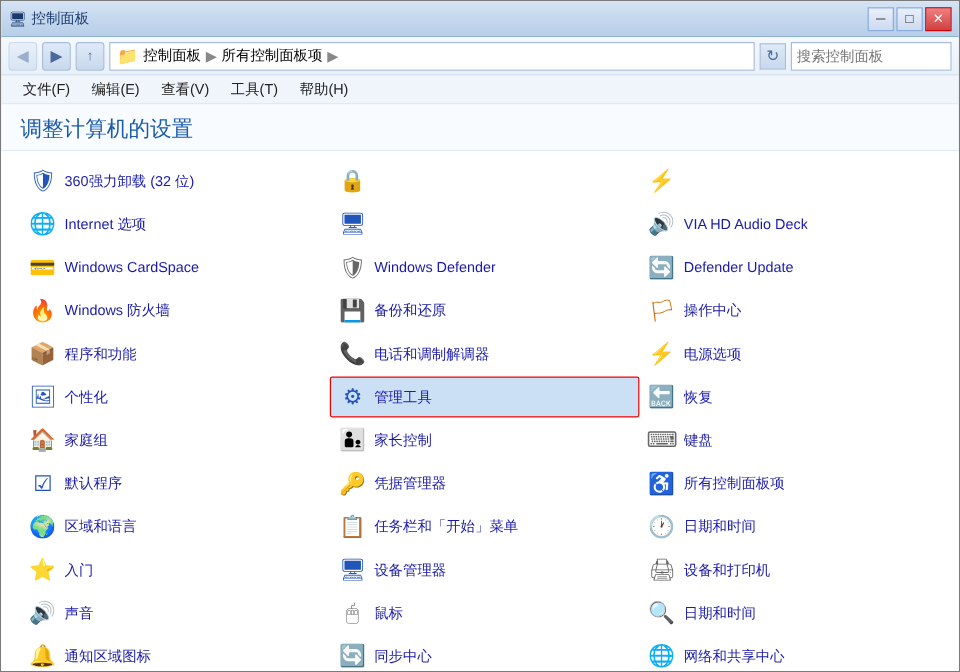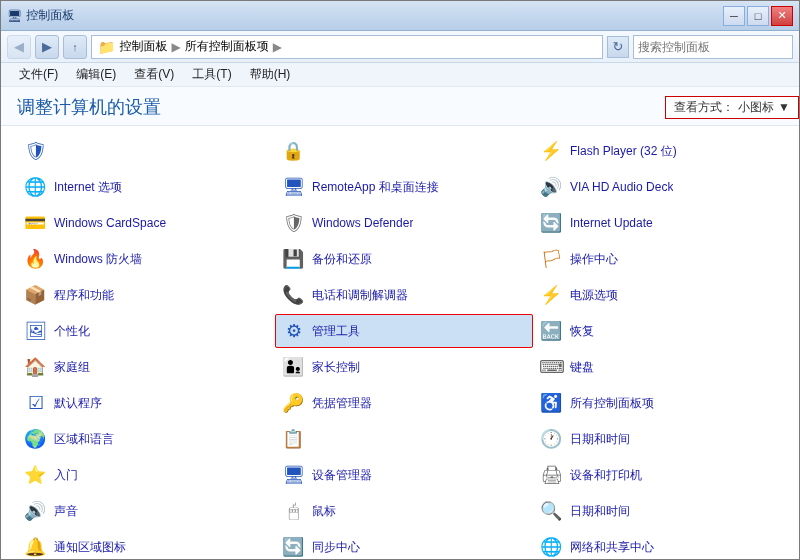--- a/index.html
+++ b/index.html
@@ -97,21 +97,21 @@
       border: 1px solid #aabdd8;
       background: linear-gradient(to bottom, #deeaf8, #c8d8ec);
       display: flex;
       align-items: center;
       justify-content: center;
       cursor: pointer;
       font-size: 13px;
       color: #4a6a9a;
     }
     .search-bar {
-      width: 160px;
+      width: 134px;
       height: 24px;
       border: 1px solid #aabdd8;
       background: white;
       display: flex;
       align-items: center;
       padding: 0 4px;
       gap: 2px;
     }
     .search-bar input {
       border: none;
@@ -143,21 +143,21 @@
     
     .content-wrapper {
       display: flex;
       flex-direction: column;
       height: calc(560px - 30px - 32px - 24px);
     }
 
     
     .view-header {
       background: #f8fbff;
-      padding: 8px 0 6px 16px;
+      padding: 8px 16px 6px 16px;
       display: flex;
       align-items: center;
       justify-content: space-between;
       border-bottom: 1px solid #dde8f0;
     }
     .view-title {
       font-size: 18px;
       color: #1a5aaa;
       font-weight: normal;
     }
@@ -272,62 +272,56 @@
   <span class="menu-item">编辑(E)</span>
   <span class="menu-item">查看(V)</span>
   <span class="menu-item">工具(T)</span>
   <span class="menu-item">帮助(H)</span>
 </div>
 
 <div class="content-wrapper">
 
   <div class="view-header">
     <span class="view-title">调整计算机的设置</span>
-    <div class="view-mode">
-      <span>查看方式：</span>
-      <span>小图标</span>
-      <span>▼</span>
-    </div>
   </div>
 
   <div class="items-area">
     <div class="items-grid" id="items-grid">
     <div class="item">
           <span class="item-icon icon-blue">🛡</span>
+          <span class="item-label">360强力卸载 (32 位)</span>
         </div>
         <div class="item">
           <span class="item-icon icon-blue">🔒</span>
         </div>
         <div class="item">
           <span class="item-icon icon-red">⚡</span>
-          <span class="item-label">Flash Player (32 位)</span>
         </div>
         <div class="item">
           <span class="item-icon icon-blue">🌐</span>
           <span class="item-label">Internet 选项</span>
         </div>
         <div class="item">
           <span class="item-icon icon-blue">🖥</span>
-          <span class="item-label">RemoteApp 和桌面连接</span>
         </div>
         <div class="item">
           <span class="item-icon icon-blue">🔊</span>
           <span class="item-label">VIA HD Audio Deck</span>
         </div>
         <div class="item">
           <span class="item-icon icon-blue">💳</span>
           <span class="item-label">Windows CardSpace</span>
         </div>
         <div class="item">
           <span class="item-icon icon-gray">🛡</span>
           <span class="item-label">Windows Defender</span>
         </div>
         <div class="item">
           <span class="item-icon icon-blue">🔄</span>
-          <span class="item-label">Internet Update</span>
+          <span class="item-label">Defender Update</span>
         </div>
         <div class="item">
           <span class="item-icon icon-orange">🔥</span>
           <span class="item-label">Windows 防火墙</span>
         </div>
         <div class="item">
           <span class="item-icon icon-blue">💾</span>
           <span class="item-label">备份和还原</span>
         </div>
         <div class="item">
@@ -381,20 +375,21 @@
         <div class="item">
           <span class="item-icon icon-blue">♿</span>
           <span class="item-label">所有控制面板项</span>
         </div>
         <div class="item">
           <span class="item-icon icon-blue">🌍</span>
           <span class="item-label">区域和语言</span>
         </div>
         <div class="item">
           <span class="item-icon icon-blue">📋</span>
+          <span class="item-label">任务栏和「开始」菜单</span>
         </div>
         <div class="item">
           <span class="item-icon icon-blue">🕐</span>
           <span class="item-label">日期和时间</span>
         </div>
         <div class="item">
           <span class="item-icon icon-yellow">⭐</span>
           <span class="item-label">入门</span>
         </div>
         <div class="item">

